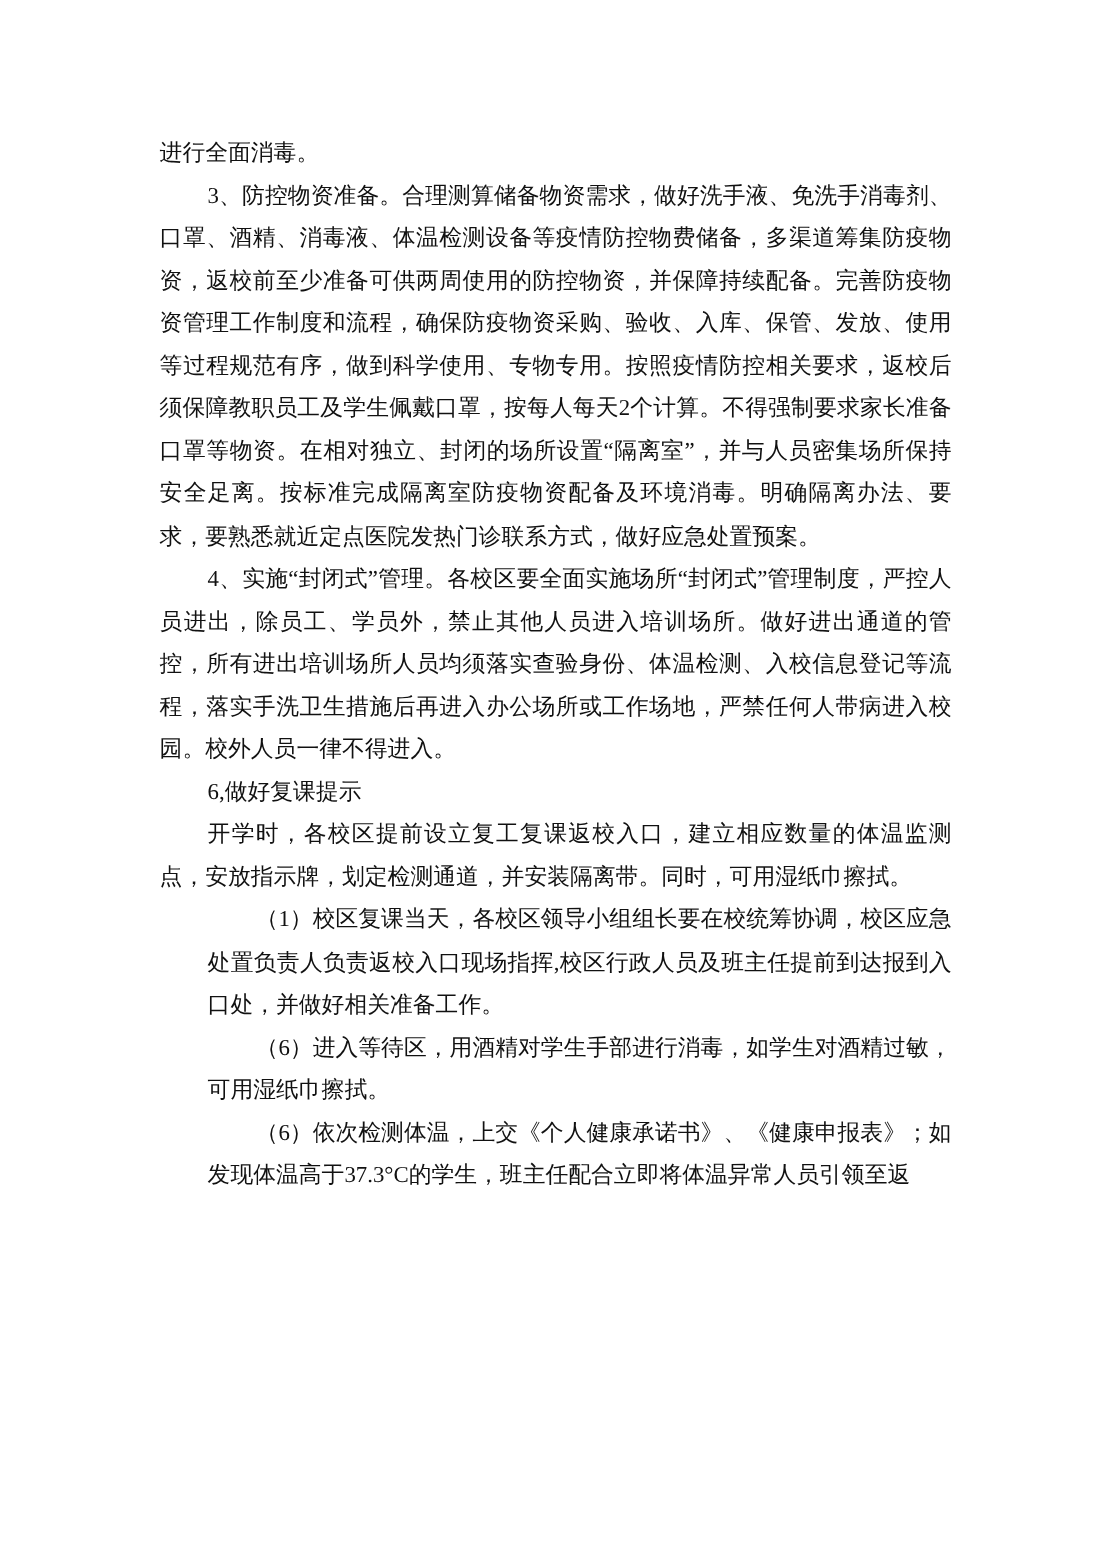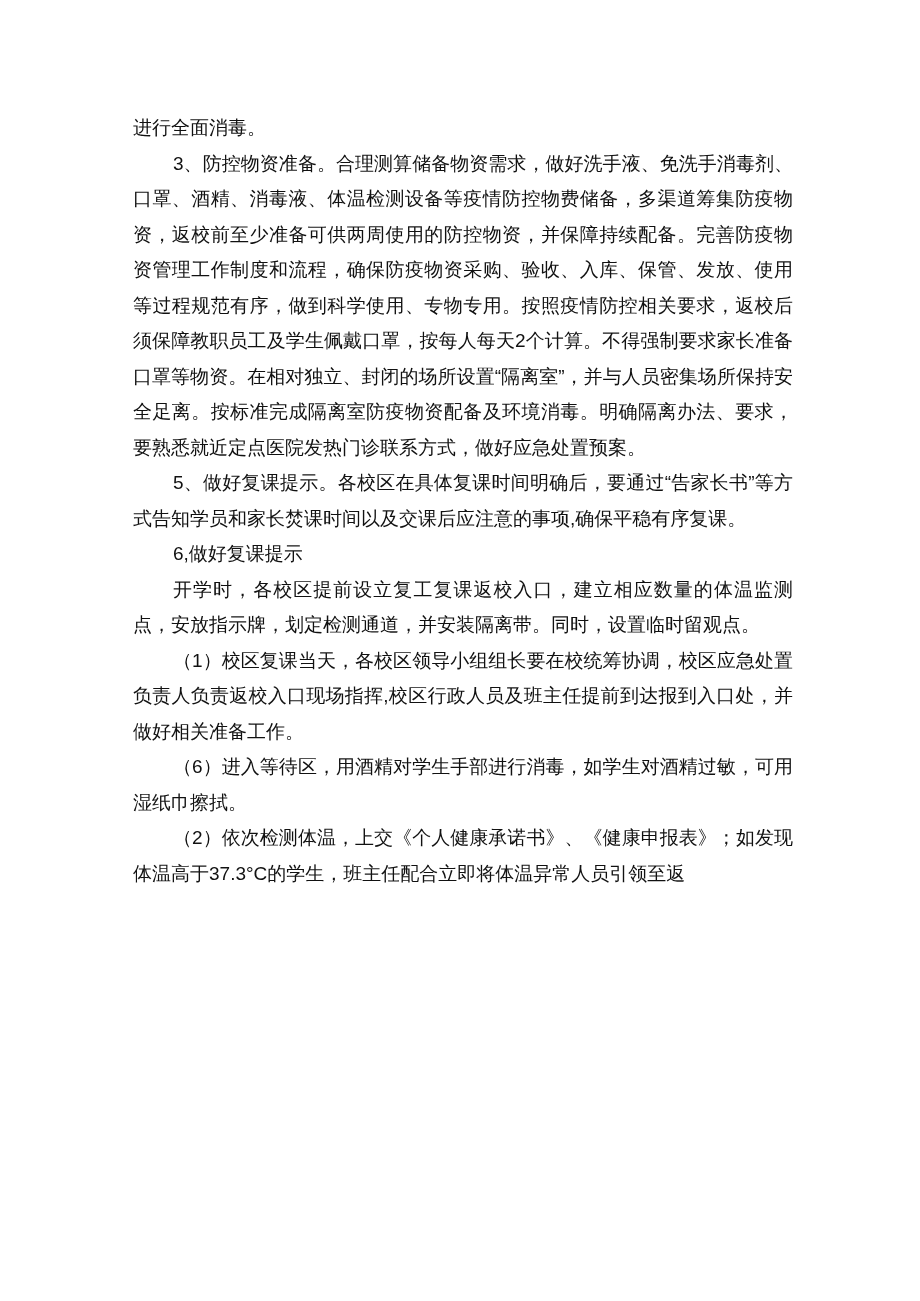--- a/index.html
+++ b/index.html
@@ -2,35 +2,35 @@
 <html><head>
 <meta charset="utf-8">
 <style>
   html, body { margin: 0; padding: 0; background: #ffffff; }
   body { width: 920px; height: 1301px; position: relative; overflow: hidden; }
   .page {
     position: absolute;
     left: 133px;
     top: 110px;
     width: 660px;
-    font-family: Liberation Sans, sans-serif;
+    font-family: Liberation Serif, serif;
     font-size: 19px;
     line-height: 35.5px;
     color: #111111;
     text-align: justify;
   }
   .para { margin: 0; padding: 0; }
   .indent { text-indent: 40px; }
-  .sub { text-indent: 40px; }
+  .sub { text-indent: 40px; margin-left: 40px; }
 </style>
 </head>
 <body>
 
 <div class="page">
   <p class="para">进行全面消毒。</p>
   <p class="para indent">3、防控物资准备。合理测算储备物资需求，做好洗手液、免洗手消毒剂、口罩、酒精、消毒液、体温检测设备等疫情防控物费储备，多渠道筹集防疫物资，返校前至少准备可供两周使用的防控物资，并保障持续配备。完善防疫物资管理工作制度和流程，确保防疫物资采购、验收、入库、保管、发放、使用等过程规范有序，做到科学使用、专物专用。按照疫情防控相关要求，返校后须保障教职员工及学生佩戴口罩，按每人每天2个计算。不得强制要求家长准备口罩等物资。在相对独立、封闭的场所设置“隔离室”，并与人员密集场所保持安全足离。按标准完成隔离室防疫物资配备及环境消毒。明确隔离办法、要求，要熟悉就近定点医院发热门诊联系方式，做好应急处置预案。</p>
-  <p class="para indent">5、做好复课提示。各校区在具体复课时间明确后，要通过“告家长书”等方式告知学员和家长焚课时间以及交课后应注意的事项,确保平稳有序复课。</p>
+  <p class="para indent">4、实施“封闭式”管理。各校区要全面实施场所“封闭式”管理制度，严控人员进出，除员工、学员外，禁止其他人员进入培训场所。做好进出通道的管控，所有进出培训场所人员均须落实查验身份、体温检测、入校信息登记等流程，落实手洗卫生措施后再进入办公场所或工作场地，严禁任何人带病进入校园。校外人员一律不得进入。</p>
   <p class="para indent">6,做好复课提示</p>
-  <p class="para indent">开学时，各校区提前设立复工复课返校入口，建立相应数量的体温监测点，安放指示牌，划定检测通道，并安装隔离带。同时，设置临时留观点。</p>
+  <p class="para indent">开学时，各校区提前设立复工复课返校入口，建立相应数量的体温监测点，安放指示牌，划定检测通道，并安装隔离带。同时，可用湿纸巾擦拭。</p>
   <p class="para sub">（1）校区复课当天，各校区领导小组组长要在校统筹协调，校区应急处置负责人负责返校入口现场指挥,校区行政人员及班主任提前到达报到入口处，并做好相关准备工作。</p>
   <p class="para sub">（6）进入等待区，用酒精对学生手部进行消毒，如学生对酒精过敏，可用湿纸巾擦拭。</p>
-  <p class="para sub">（2）依次检测体温，上交《个人健康承诺书》、《健康申报表》；如发现体温高于37.3°C的学生，班主任配合立即将体温异常人员引领至返</p>
+  <p class="para sub">（6）依次检测体温，上交《个人健康承诺书》、《健康申报表》；如发现体温高于37.3°C的学生，班主任配合立即将体温异常人员引领至返</p>
 </div>
 
 </body></html>

